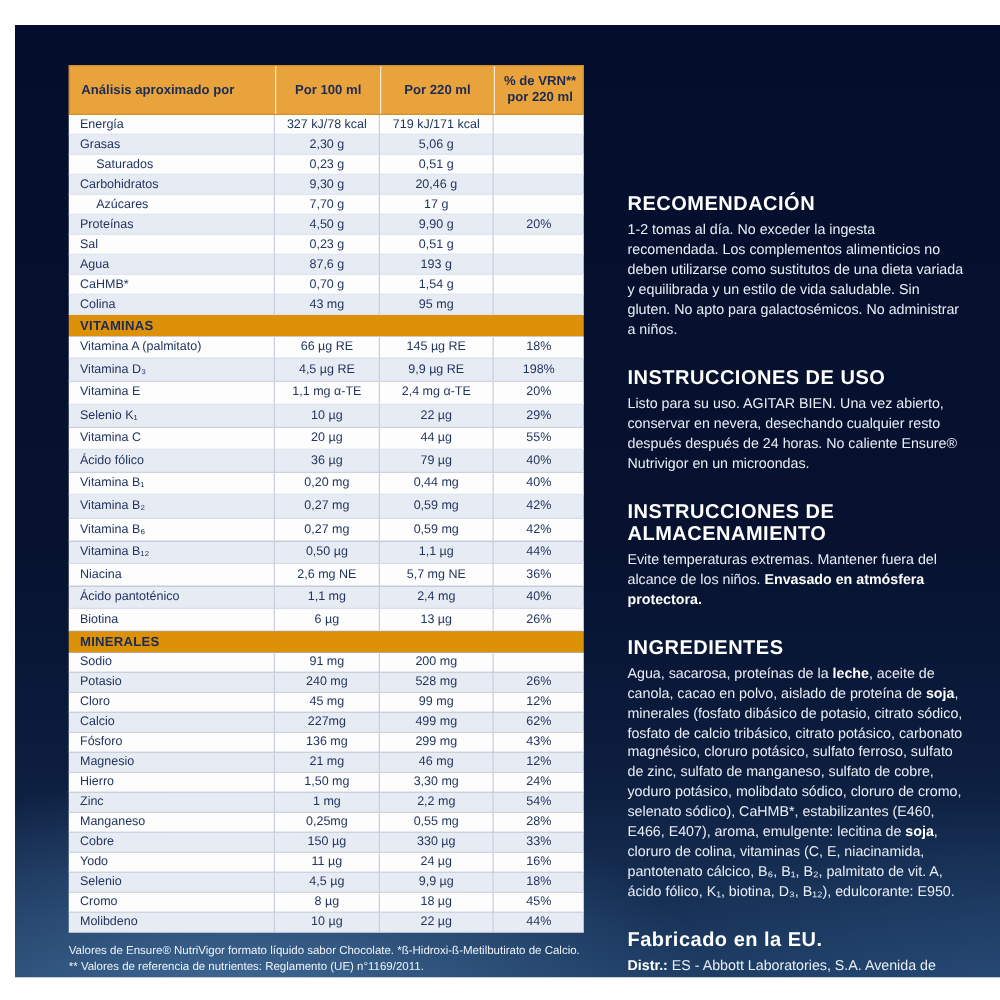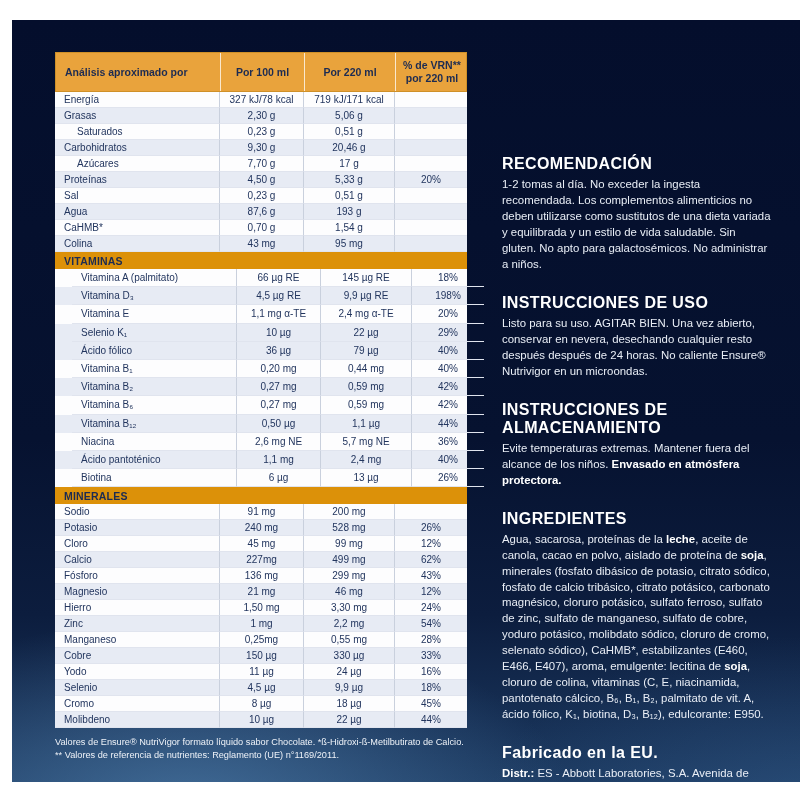--- a/index.html
+++ b/index.html
@@ -25,21 +25,21 @@
     border:1px solid #cf9028;
   }
   .th {
     display:flex; align-items:center; justify-content:center; text-align:center;
     font-weight:bold; font-size:10.5px; color:#1c2b52; white-space:pre-line;
     border-left:1px solid rgba(255,255,255,0.75); line-height:1.2;
   }
   .th.c0 { justify-content:flex-start; text-align:left; padding-left:9px; border-left:none; }
   .t-row { display:grid; grid-template-columns:164px 84px 91px 73px; background:#fdfdfe; height:16px; }
   .t-row.alt { background:#E7EBF4; }
-  .t-row.s1 { height:18.2px;padding-left:17px; }
+  .t-row.s1 { height:18.2px; }
   .td {
     display:flex; align-items:center; justify-content:center;
     font-size:10px; color:#22355e;
     border-left:1px solid #c9d0dd; border-bottom:1px solid #e0e4ee;
   }
   .td.name { justify-content:flex-start; padding-left:9px; border-left:none; }
   .td.name.indent { padding-left:22px; }
   .section-bar {
     height:17px; background:var(--accent-bar,#DC9109); color:#1c2b52;
     display:flex; align-items:center; padding-left:9px;
@@ -99,21 +99,21 @@
           </div>
           <div class="t-row s0">
             <div class="td name indent">Azúcares</div>
             <div class="td">7,70 g</div>
             <div class="td">17 g</div>
             <div class="td"></div>
           </div>
           <div class="t-row s0 alt">
             <div class="td name">Proteínas</div>
             <div class="td">4,50 g</div>
-            <div class="td">5,33 g</div>
+            <div class="td">9,90 g</div>
             <div class="td">20%</div>
           </div>
           <div class="t-row s0">
             <div class="td name">Sal</div>
             <div class="td">0,23 g</div>
             <div class="td">0,51 g</div>
             <div class="td"></div>
           </div>
           <div class="t-row s0 alt">
             <div class="td name">Agua</div>
@@ -150,20 +150,26 @@
             <div class="td name">Vitamina E</div>
             <div class="td">1,1 mg α-TE</div>
             <div class="td">2,4 mg α-TE</div>
             <div class="td">20%</div>
           </div>
           <div class="t-row s1 alt">
             <div class="td name">Selenio K₁</div>
             <div class="td">10 µg</div>
             <div class="td">22 µg</div>
             <div class="td">29%</div>
+          </div>
+          <div class="t-row s1">
+            <div class="td name">Vitamina C</div>
+            <div class="td">20 µg</div>
+            <div class="td">44 µg</div>
+            <div class="td">55%</div>
           </div>
           <div class="t-row s1 alt">
             <div class="td name">Ácido fólico</div>
             <div class="td">36 µg</div>
             <div class="td">79 µg</div>
             <div class="td">40%</div>
           </div>
           <div class="t-row s1">
             <div class="td name">Vitamina B₁</div>
             <div class="td">0,20 mg</div>

